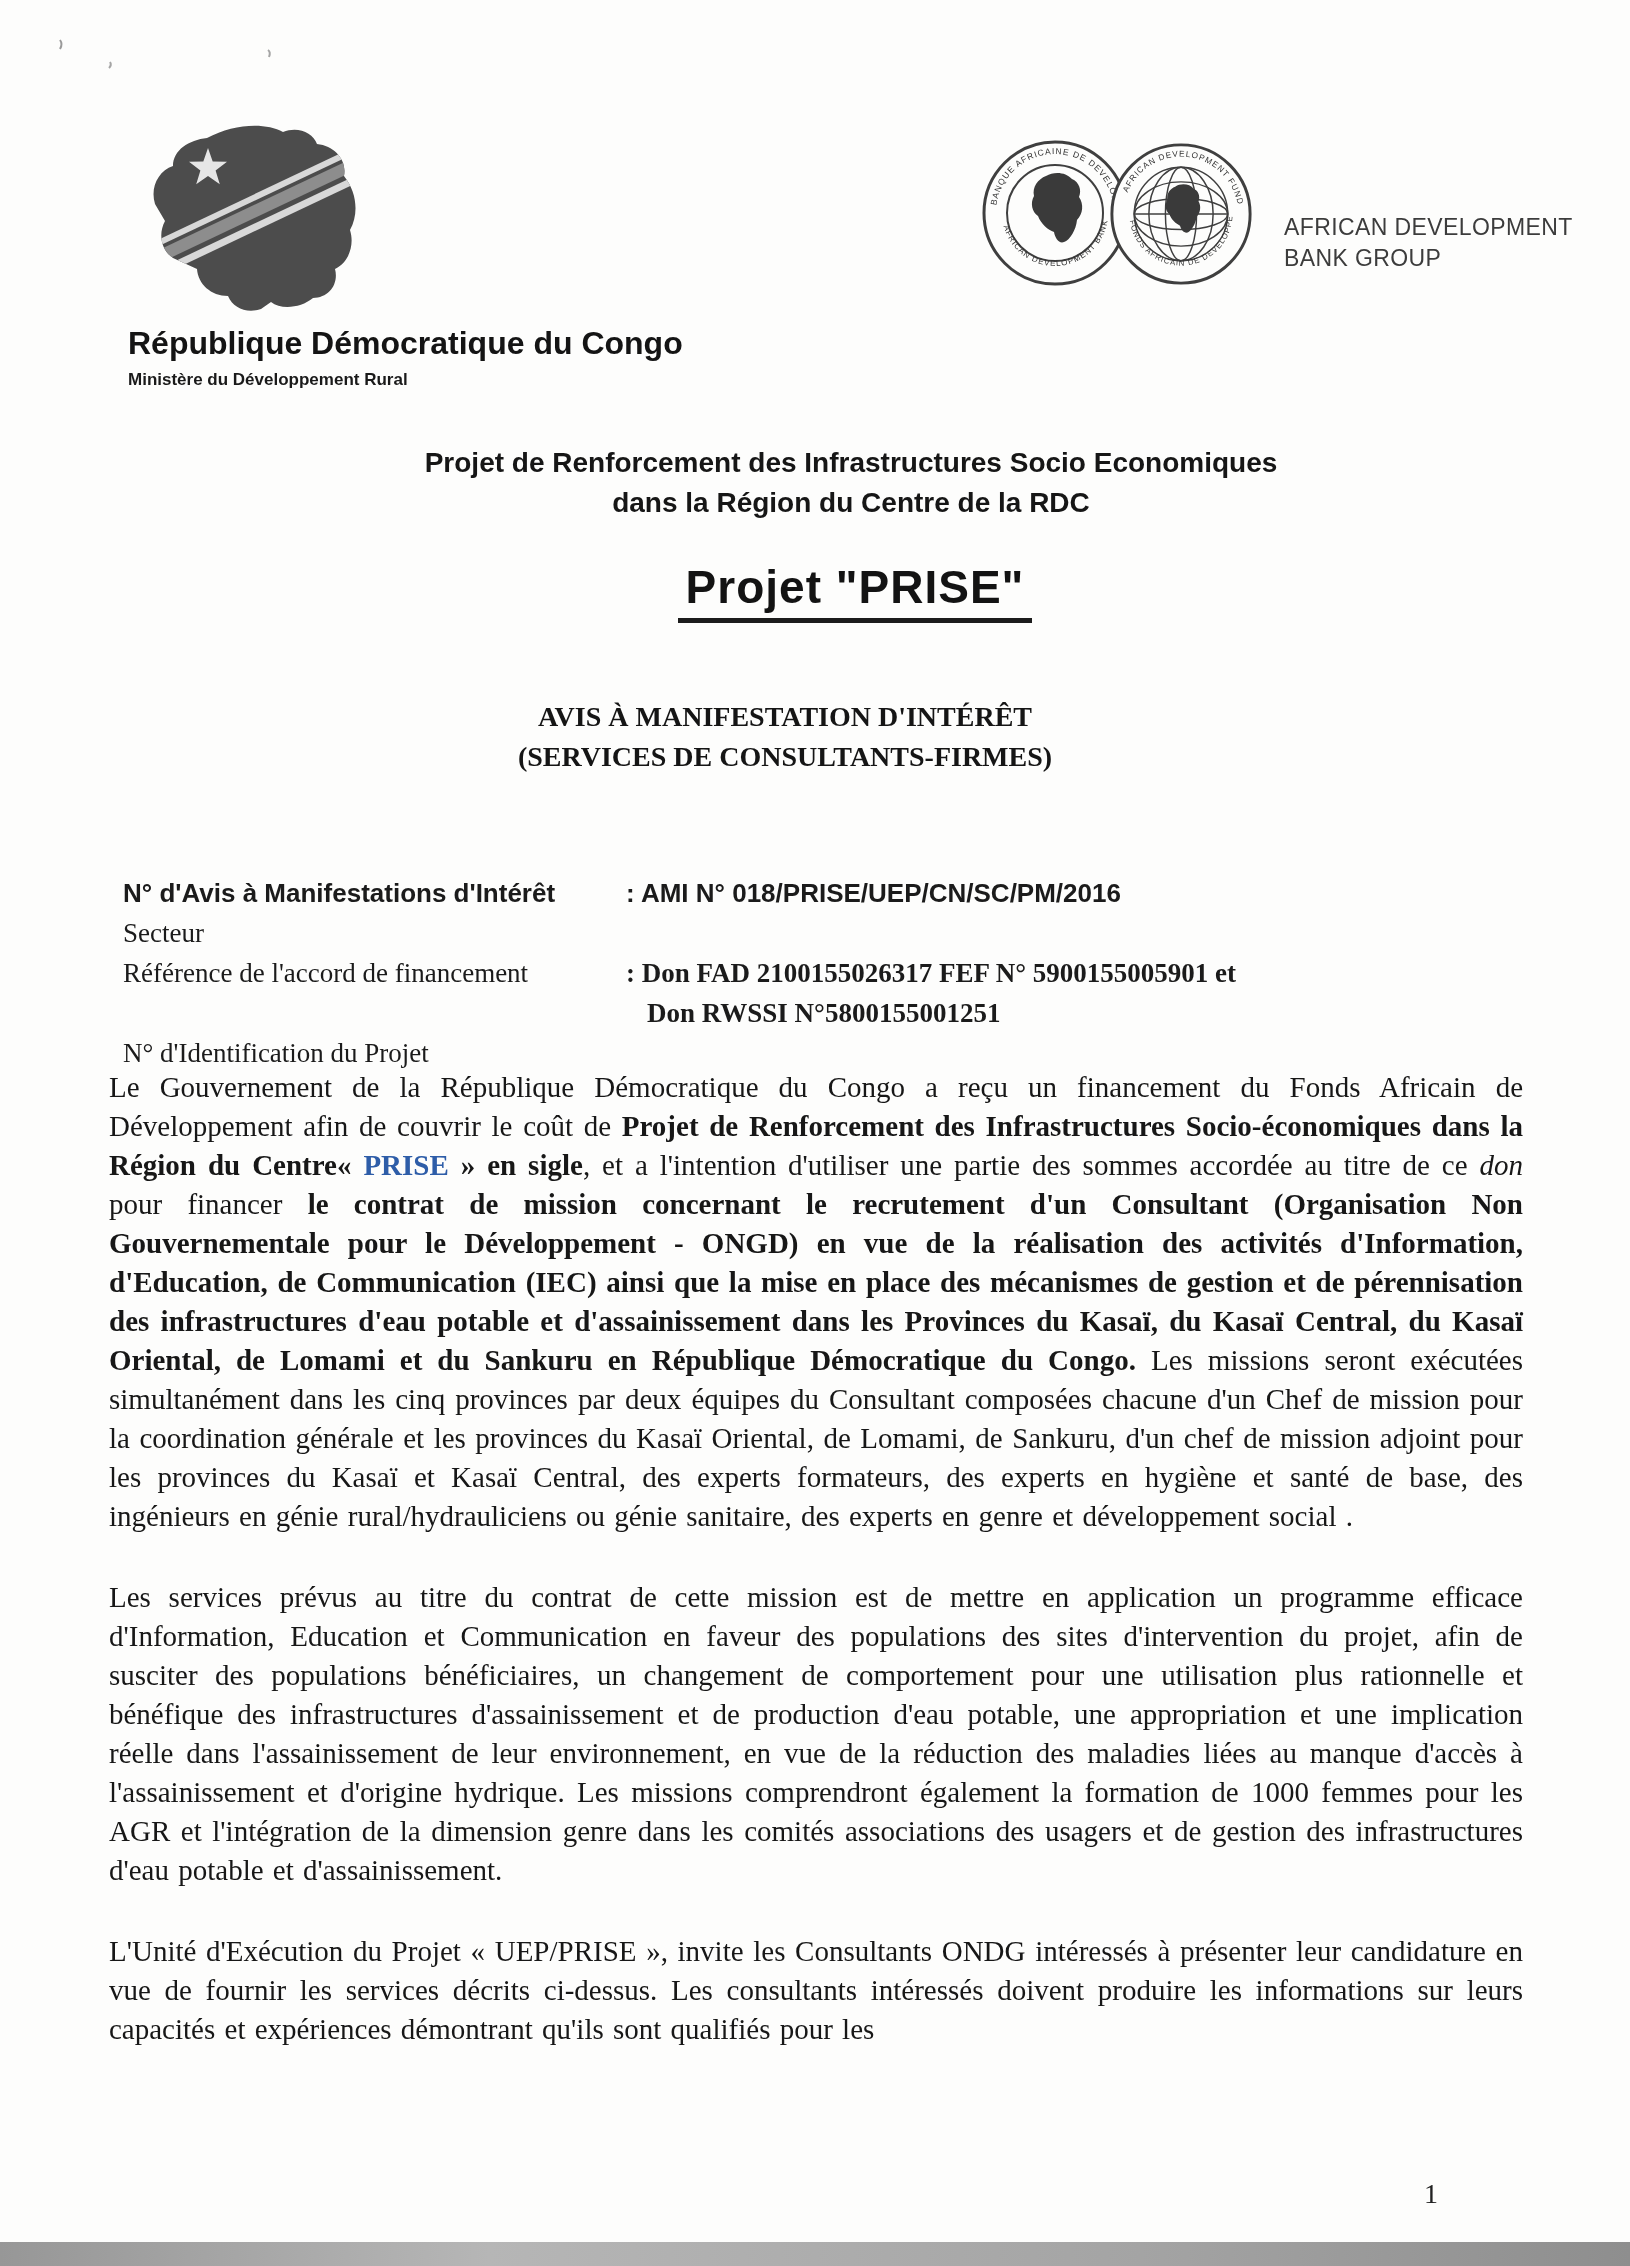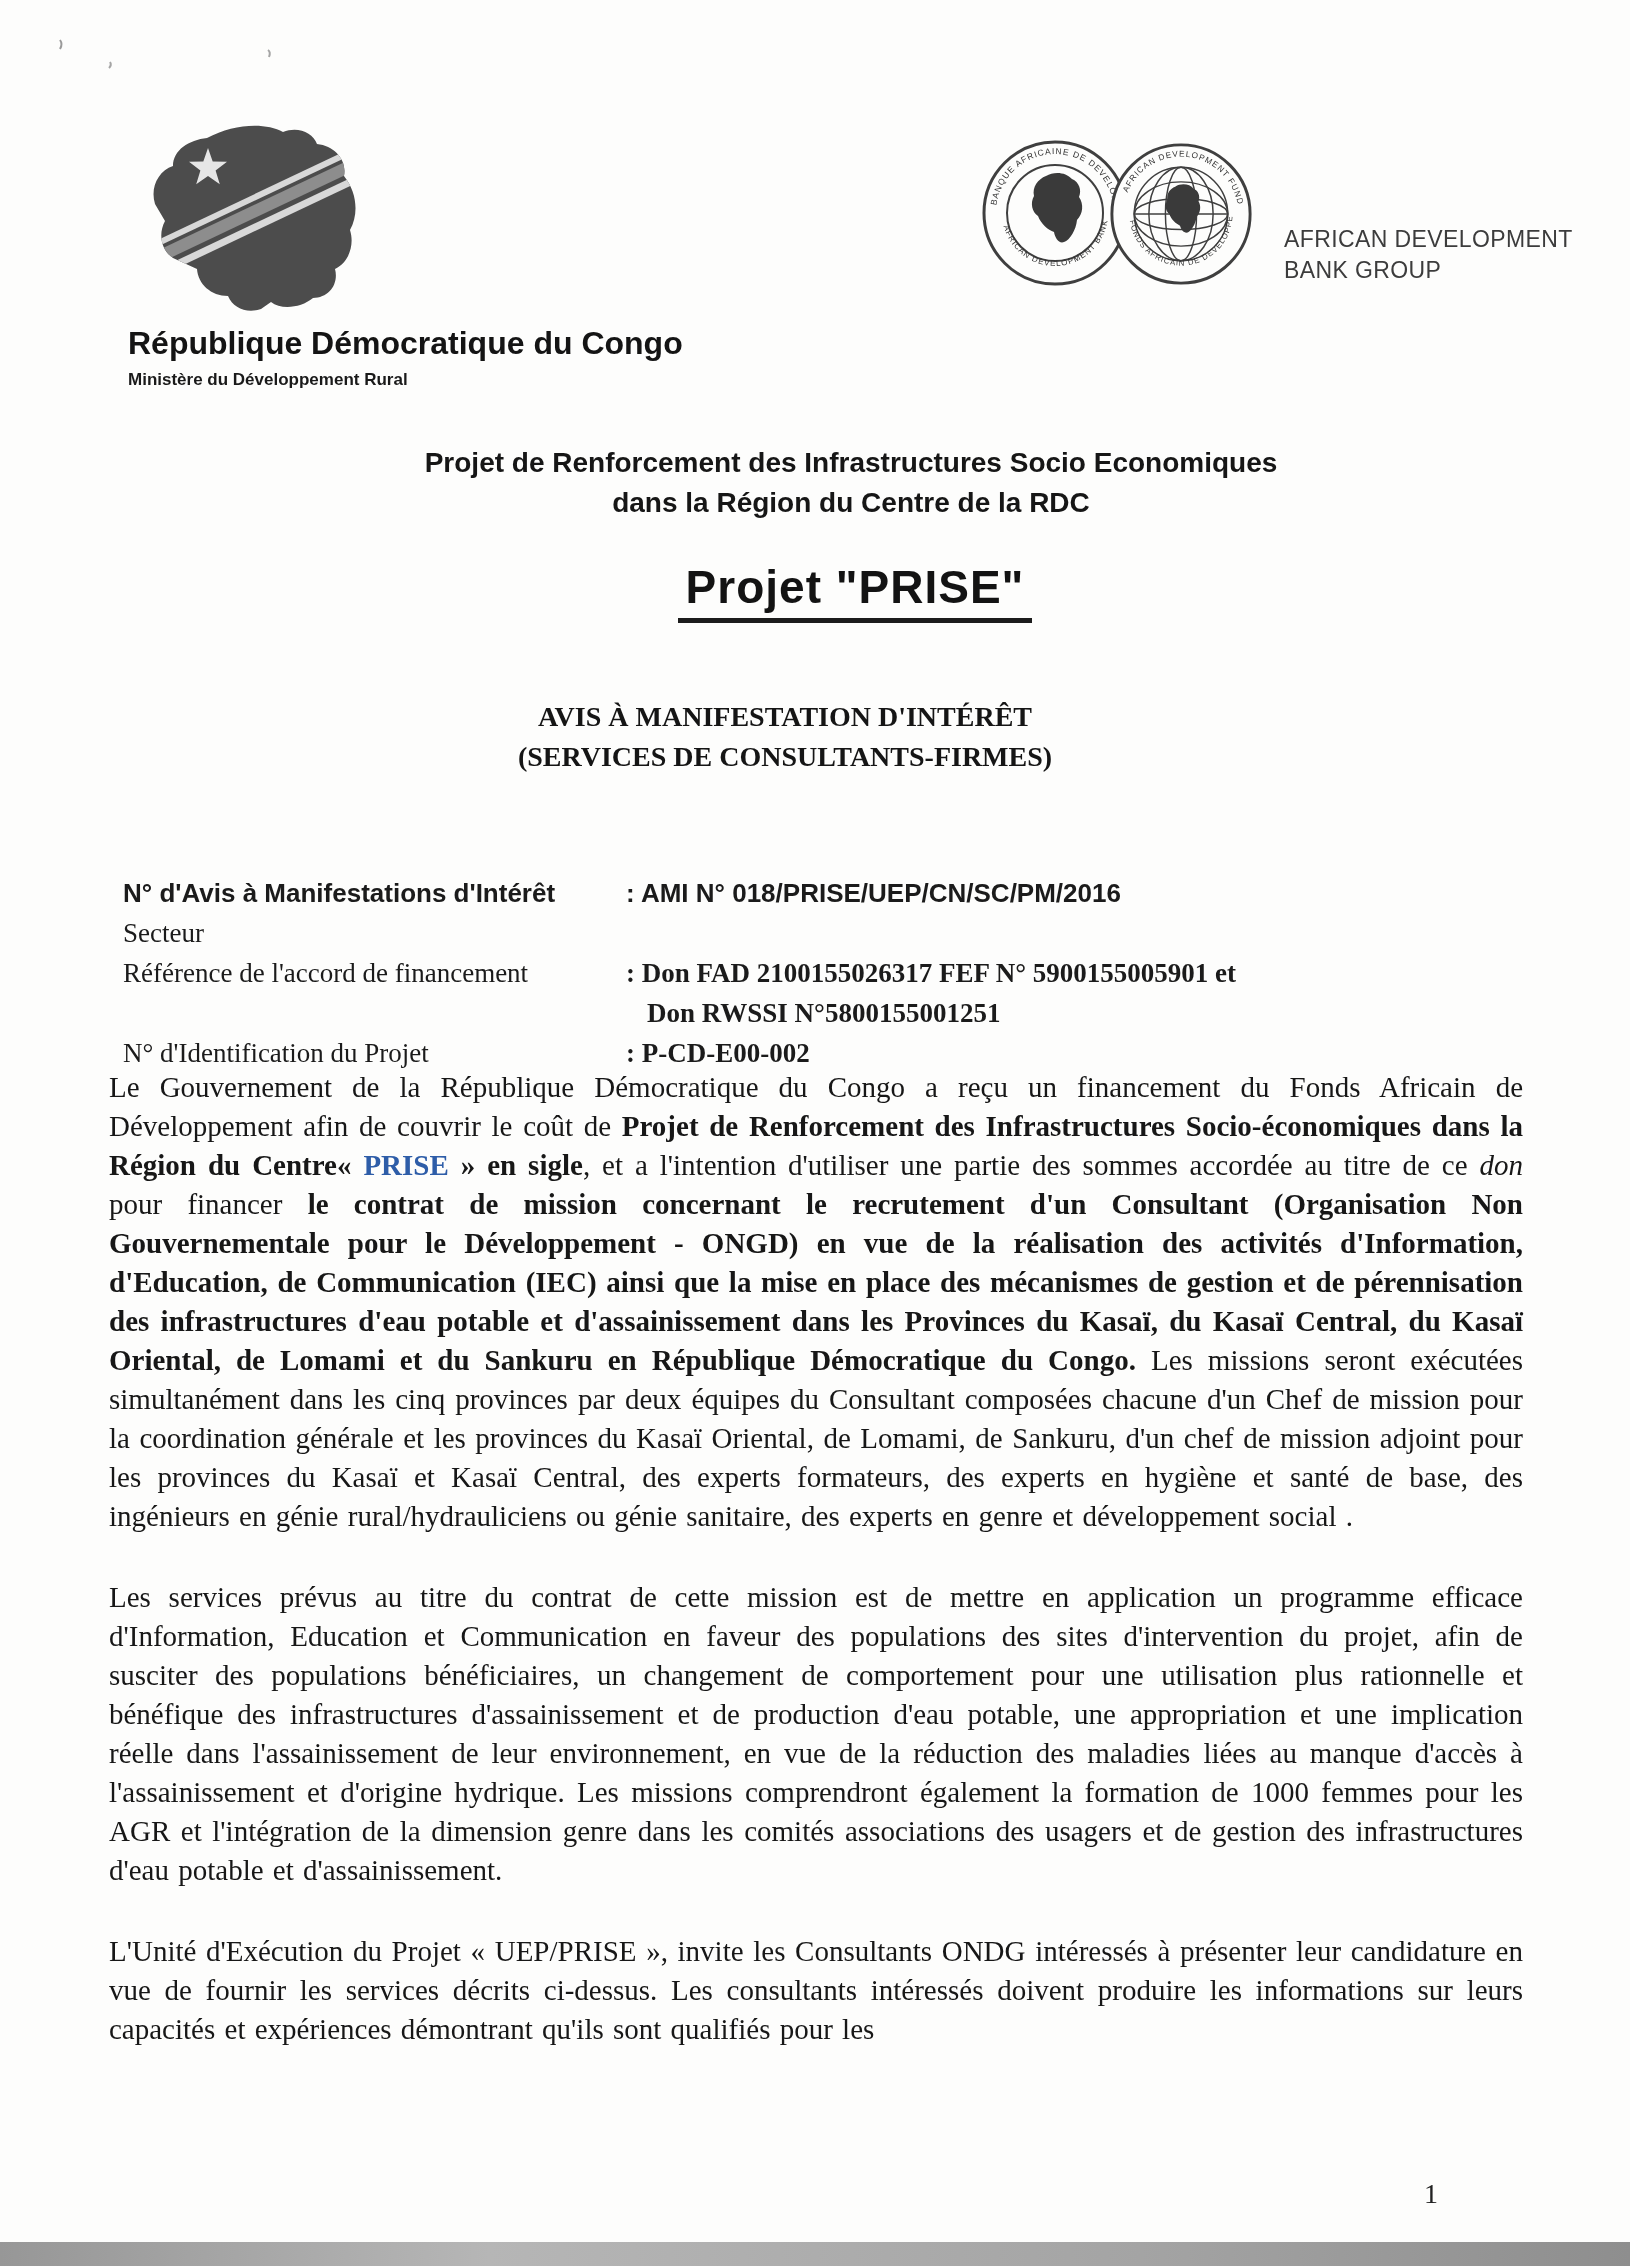--- a/index.html
+++ b/index.html
@@ -20,21 +20,21 @@
     background: linear-gradient(90deg, #979797 0%, #b6b6b6 30%, #a4a4a4 70%, #8e8e8e 100%);
   }
 
   
   .drc-logo { position: absolute; left: 145px; top: 116px; width: 225px; height: 198px; }
   .afdb-logos { position: absolute; left: 980px; top: 138px; width: 290px; height: 155px; }
   .afdb-seal { position: absolute; top: 0; }
   .seal1 { left: 0; }
   .seal2 { left: 128px; top: 3px; }
   .afdb-name {
-    position: absolute; left: 1284px; top: 224px;
+    position: absolute; left: 1284px; top: 212px;
     font-family: "Liberation Sans", sans-serif;
     font-size: 23px; line-height: 31px; color: #3c3c3c; letter-spacing: 0.4px;
   }
 
   
   .country {
     position: absolute; left: 128px; top: 325px;
     font-family: "Liberation Sans", sans-serif; font-weight: bold;
     font-size: 32px; color: #141414;
   }
@@ -196,21 +196,20 @@
     <div class="d-row">
       <span class="d-label">Référence de l'accord de financement</span>
       <span class="d-value ser-b">: Don  FAD 2100155026317  FEF N° 5900155005901 et</span>
     </div>
     <div class="d-row">
       <span class="d-label"></span>
       <span class="d-value ser-b cont-indent">Don RWSSI N°5800155001251</span>
     </div>
     <div class="d-row">
       <span class="d-label">N° d'Identification du Projet</span>
-      <span class="d-value ser-b">: P-CD-E00-002</span>
     </div>
   </div>
 
   <div class="body-text">
     <p><span>Le Gouvernement de la République Démocratique du Congo a reçu un financement du Fonds Africain de Développement afin de couvrir le coût de </span><span class="b">Projet de Renforcement des Infrastructures Socio-économiques dans la Région du Centre« </span><span class="bb">PRISE</span><span class="b"> » en sigle</span><span>, et a l'intention d'utiliser une partie des sommes accordée au titre de ce </span><span class="i">don</span><span> pour financer </span><span class="b">le contrat de mission concernant le recrutement d'un Consultant (Organisation Non Gouvernementale pour le Développement - ONGD) en vue de la réalisation des activités d'Information, d'Education, de Communication (IEC) ainsi que la mise en place des mécanismes de gestion et de pérennisation des infrastructures d'eau potable et d'assainissement dans les Provinces du Kasaï, du Kasaï Central, du Kasaï Oriental, de Lomami et du Sankuru en République Démocratique du Congo.</span><span> Les missions seront exécutées simultanément dans les cinq provinces par deux équipes du Consultant composées chacune d'un Chef de mission pour la coordination générale et les provinces du Kasaï Oriental, de Lomami, de Sankuru, d'un chef de mission adjoint pour les provinces du Kasaï et Kasaï Central, des experts formateurs, des experts en hygiène et santé de base, des ingénieurs en génie rural/hydrauliciens ou génie sanitaire, des experts en genre et développement social .</span></p>
     <p><span>Les services prévus au titre du contrat de cette mission est de mettre en application un programme efficace d'Information, Education et Communication en faveur des populations des sites d'intervention du projet, afin de susciter des populations bénéficiaires, un changement de comportement pour une utilisation plus rationnelle et bénéfique des infrastructures d'assainissement et de production d'eau potable, une appropriation  et une implication réelle dans l'assainissement de leur environnement, en vue de la réduction des maladies liées au manque d'accès à l'assainissement et d'origine hydrique. Les missions comprendront également la formation de 1000 femmes pour les AGR et l'intégration de la dimension genre dans les comités associations des usagers et de gestion des infrastructures d'eau potable et d'assainissement.</span></p>
     <p><span>L'Unité d'Exécution du Projet « UEP/PRISE », invite les Consultants ONDG intéressés à présenter leur candidature  en vue de fournir les services décrits ci-dessus. Les consultants intéressés doivent produire les informations sur leurs capacités et expériences démontrant qu'ils sont qualifiés pour les</span></p>
   </div>
 
   <div class="page-number">1</div>

